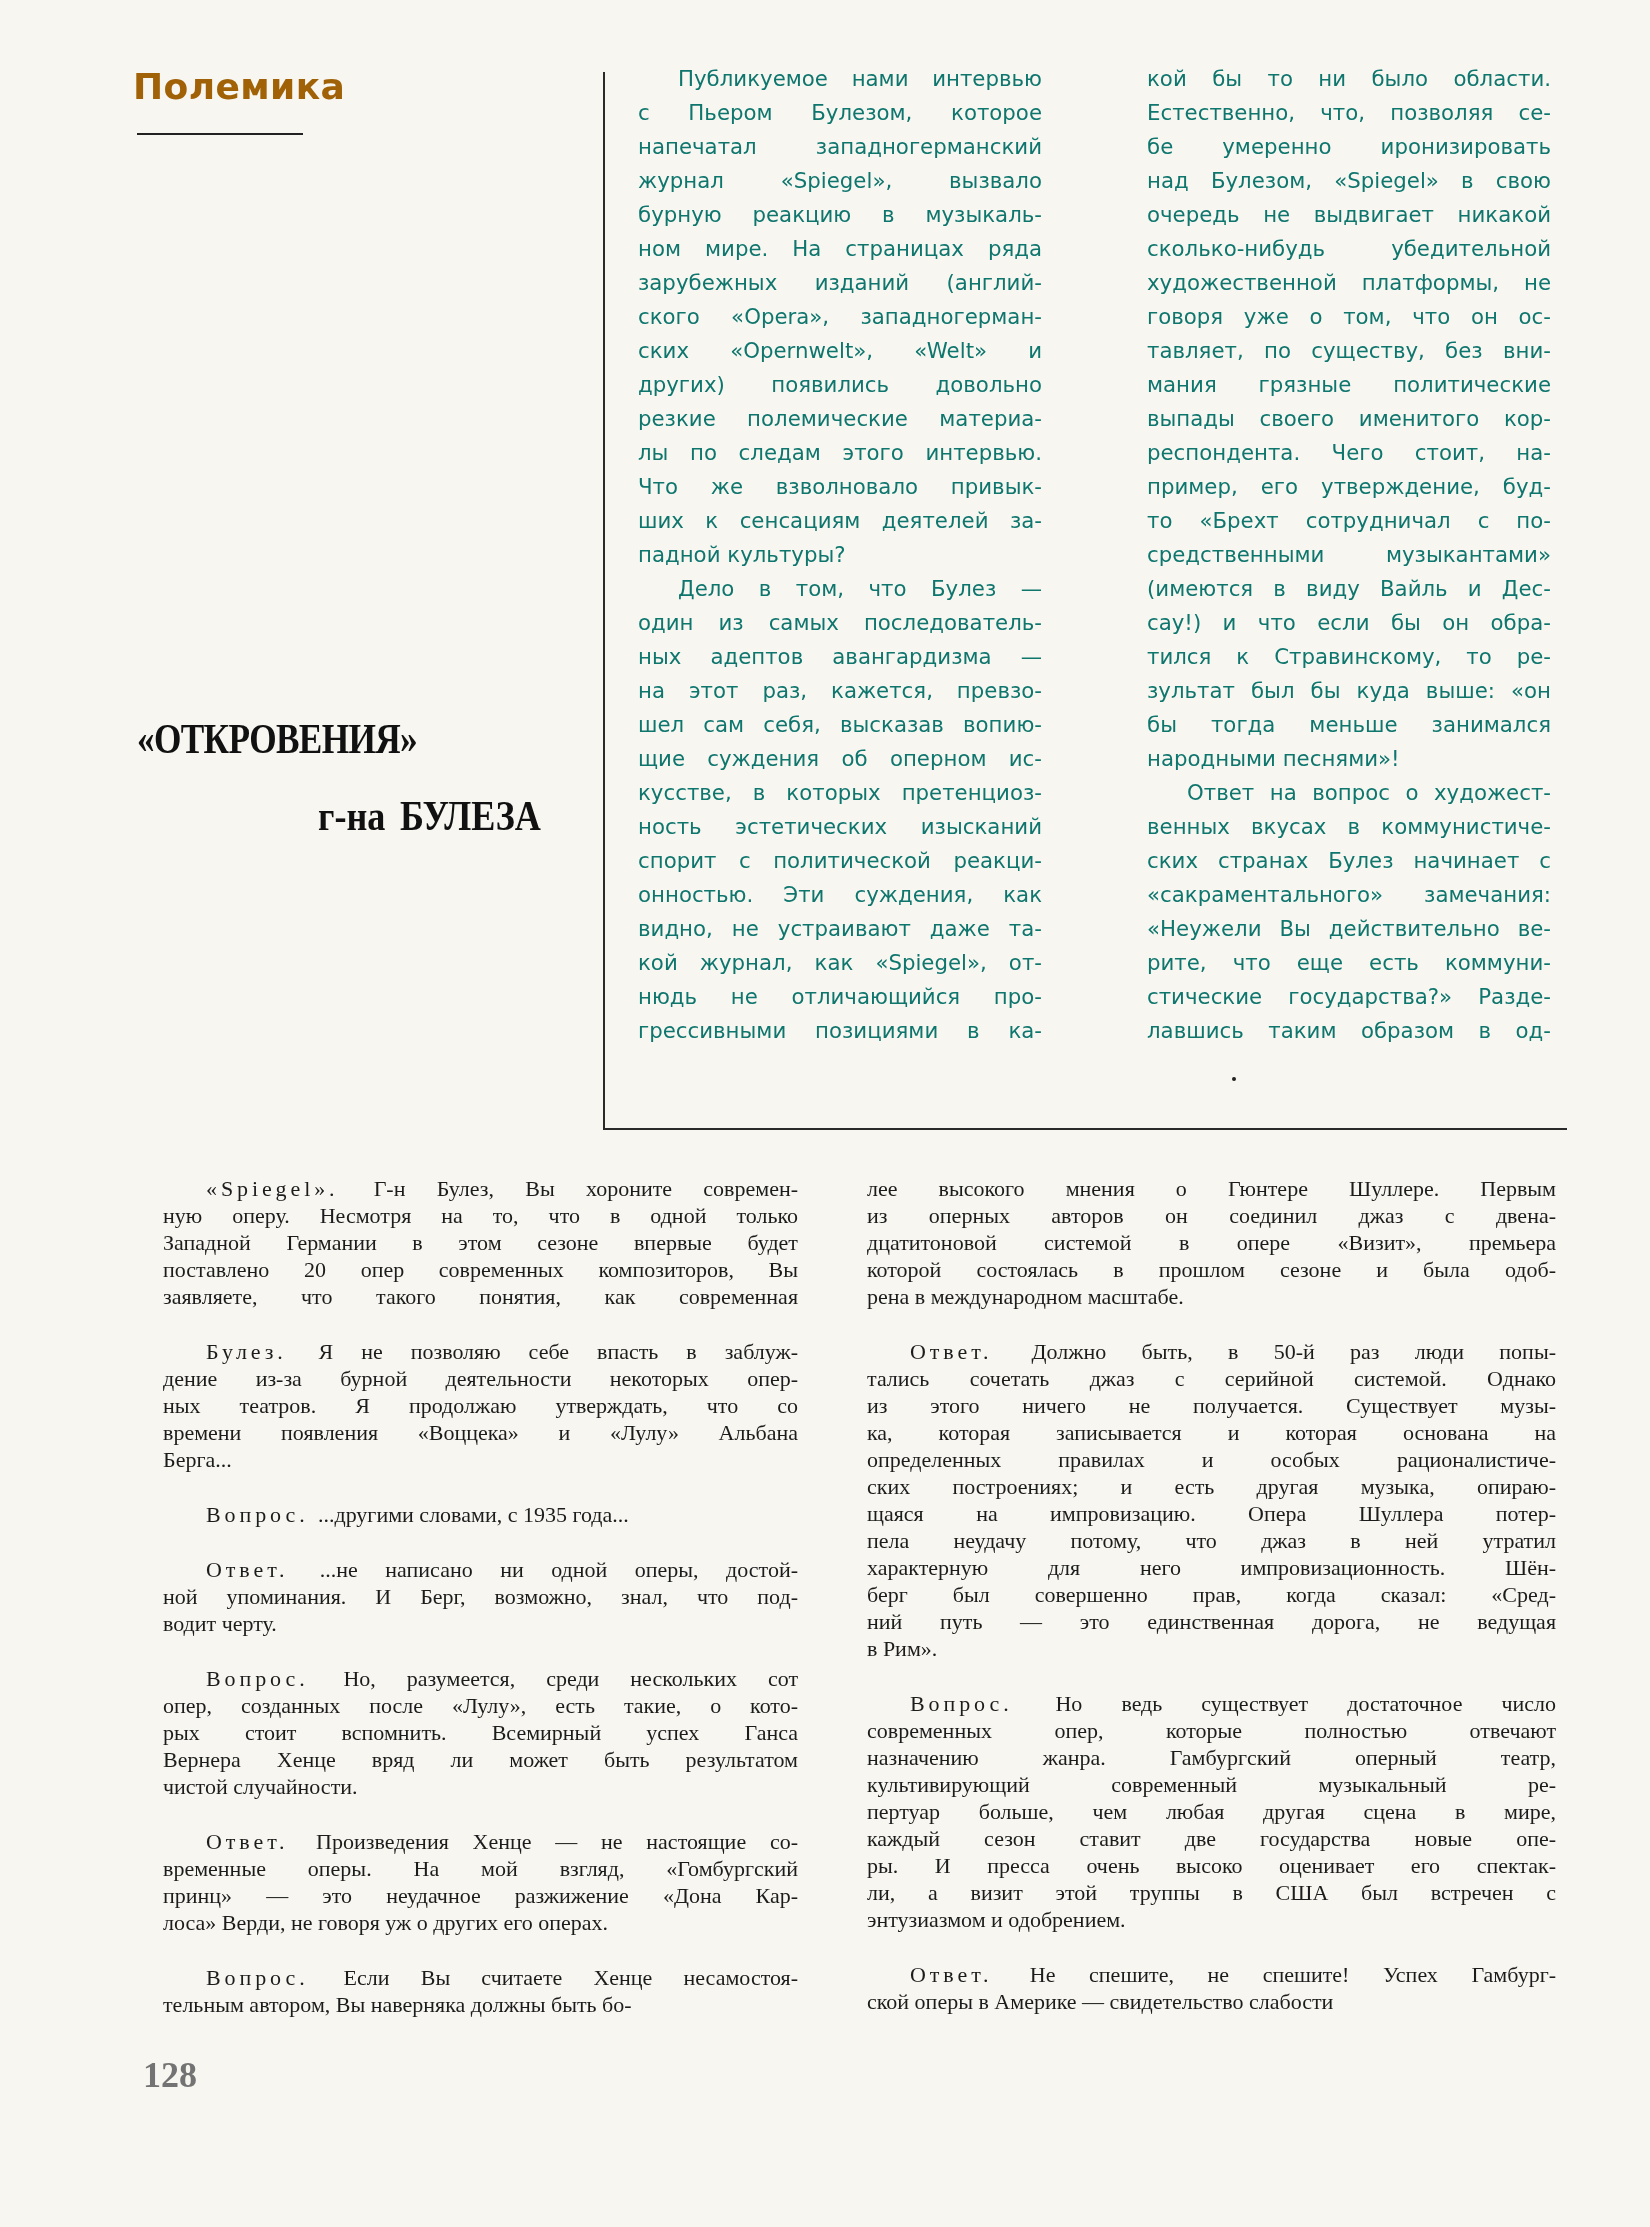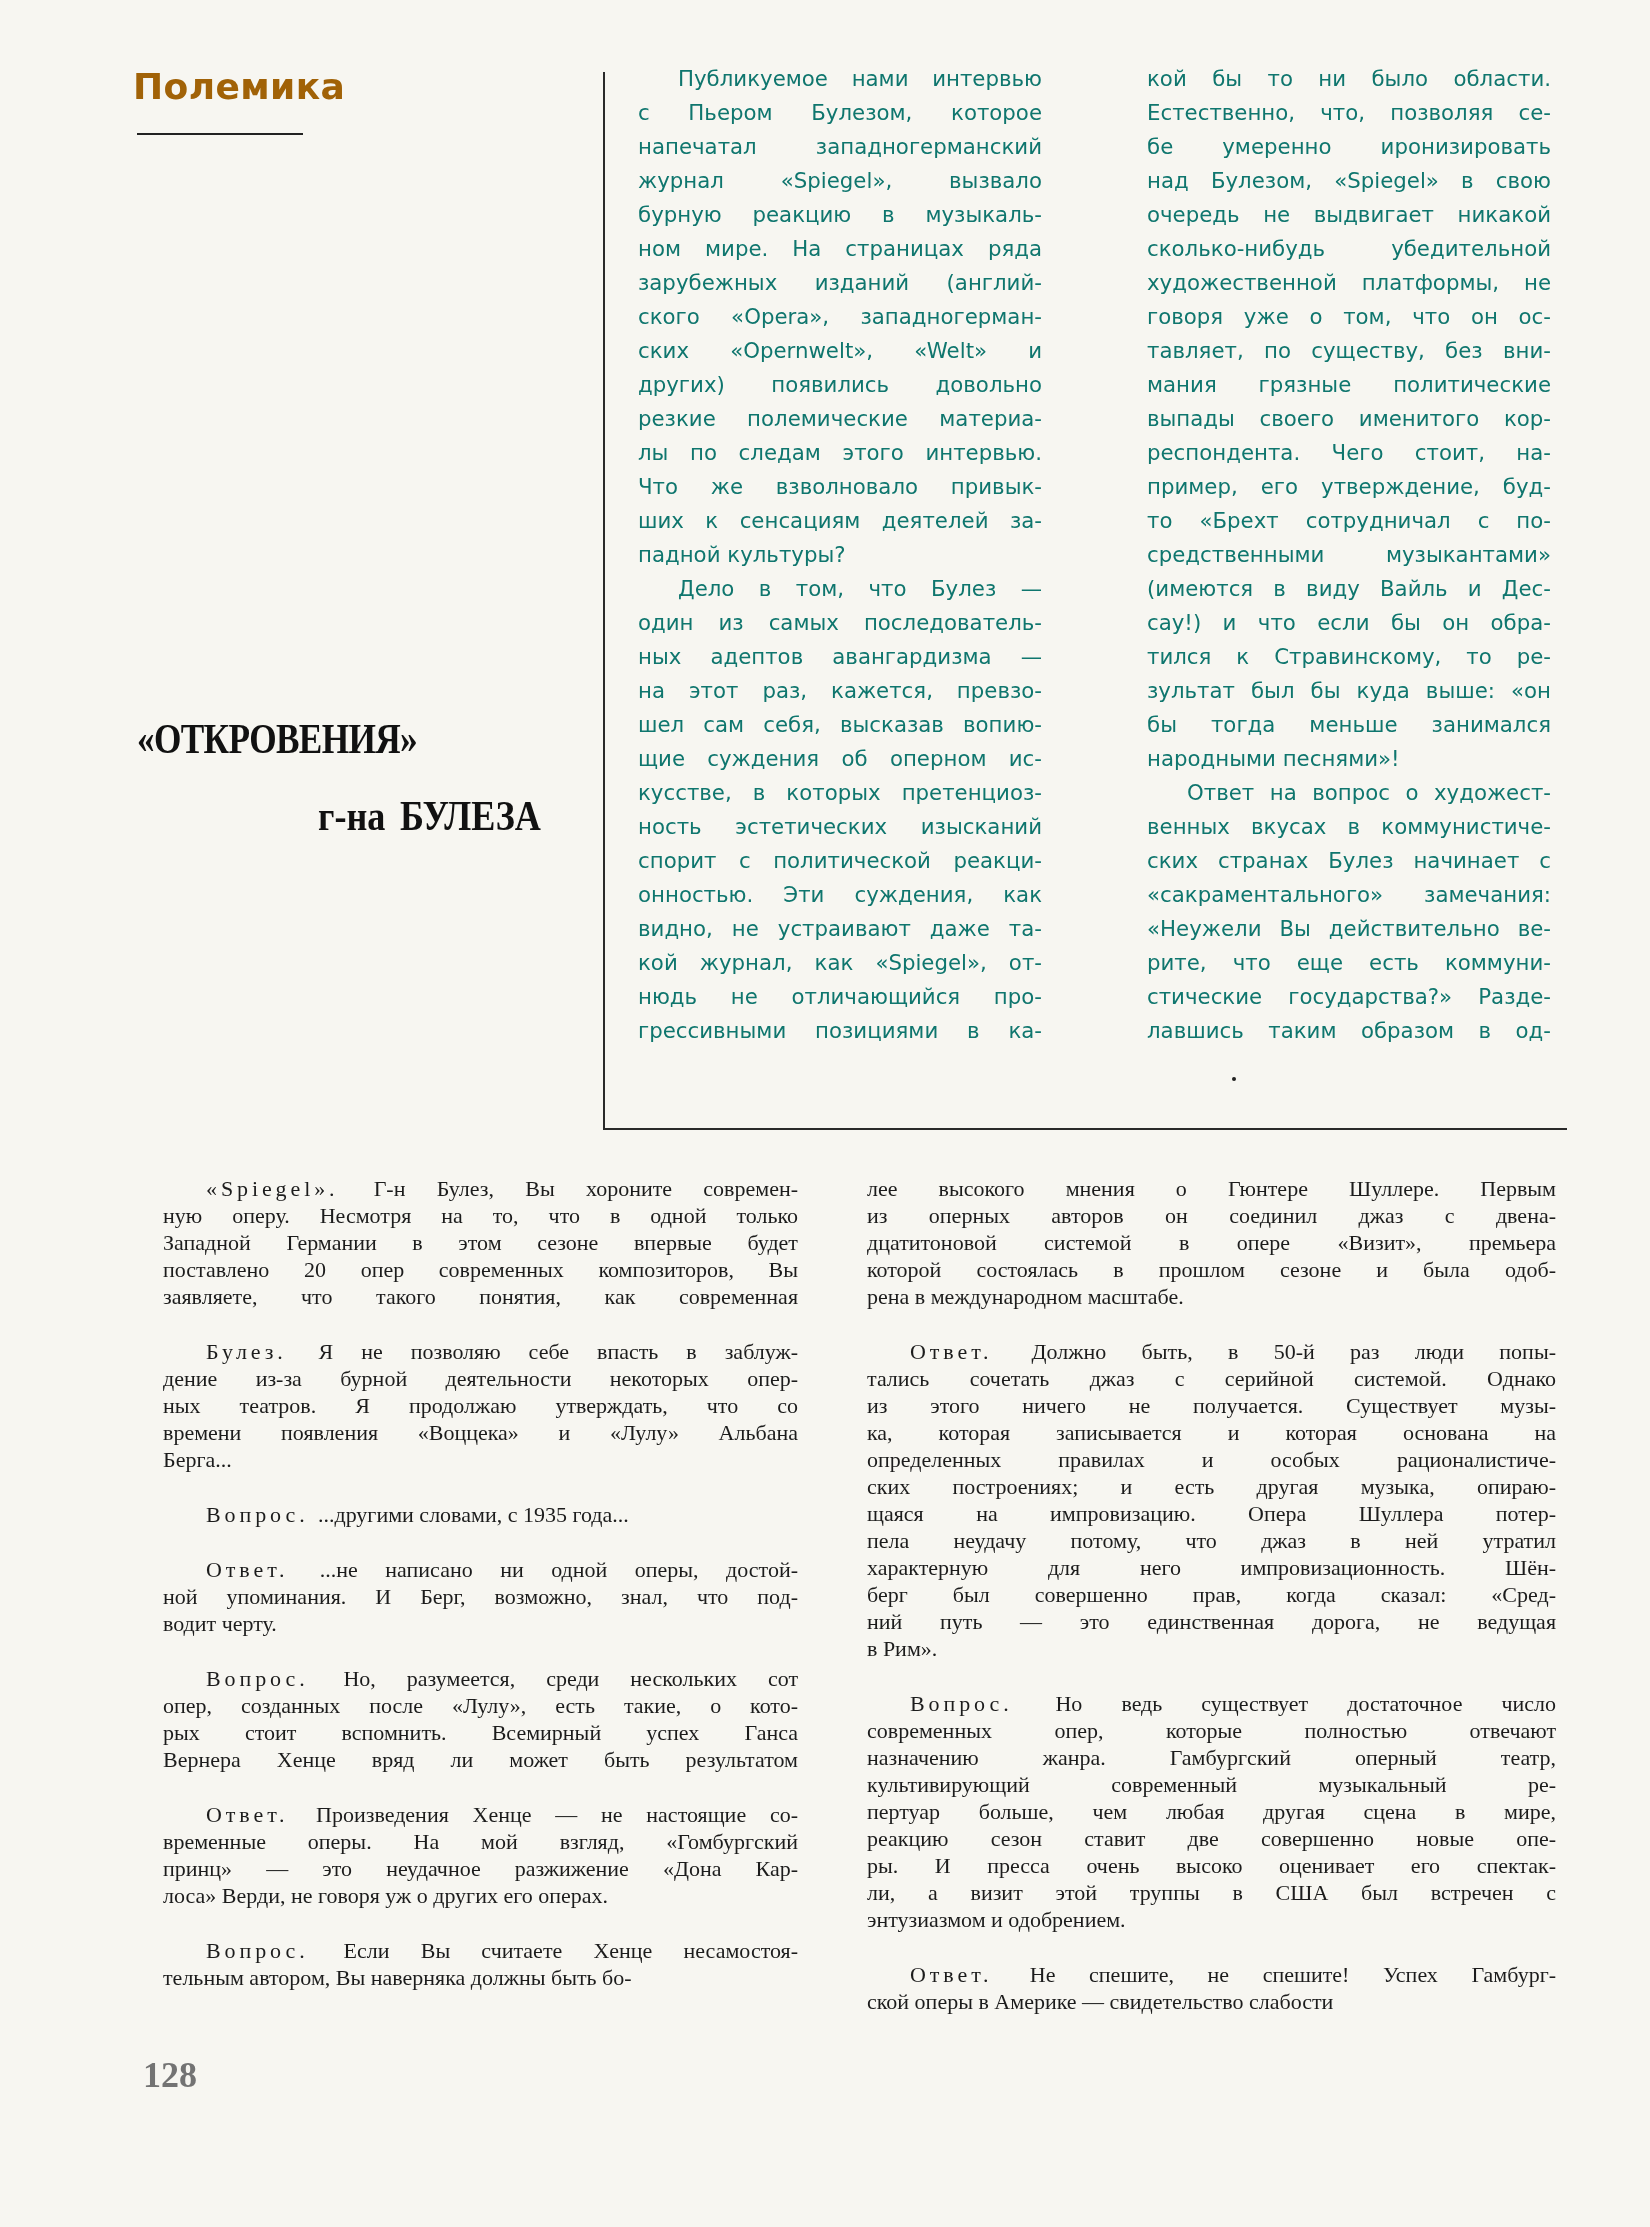--- a/index.html
+++ b/index.html
@@ -168,20 +168,21 @@
     <div class="qa">
       <span class="line" style="padding-left: 43px;"><span class="speaker">Ответ. </span><span>...не написано ни одной оперы, достой-</span></span>
       <span class="line">ной упоминания. И Берг, возможно, знал, что под-</span>
       <span class="line last">водит черту.</span>
     </div>
     <div class="qa">
       <span class="line" style="padding-left: 43px;"><span class="speaker">Вопрос. </span><span>Но, разумеется, среди нескольких сот</span></span>
       <span class="line">опер, созданных после «Лулу», есть такие, о кото-</span>
       <span class="line">рых стоит вспомнить. Всемирный успех Ганса</span>
       <span class="line">Вернера Хенце вряд ли может быть результатом</span>
+      <span class="line last">чистой случайности.</span>
     </div>
     <div class="qa">
       <span class="line" style="padding-left: 43px;"><span class="speaker">Ответ. </span><span>Произведения Хенце — не настоящие со-</span></span>
       <span class="line">временные оперы. На мой взгляд, «Гомбургский</span>
       <span class="line">принц» — это неудачное разжижение «Дона Кар-</span>
       <span class="line last">лоса» Верди, не говоря уж о других его операх.</span>
     </div>
     <div class="qa">
       <span class="line" style="padding-left: 43px; font-family: Liberation Serif, serif;"><span class="speaker">Вопрос. </span><span>Если Вы считаете Хенце несамостоя-</span></span>
       <span class="line last">тельным автором, Вы наверняка должны быть бо-</span>
@@ -208,21 +209,21 @@
       <span class="line">берг был совершенно прав, когда сказал: «Сред-</span>
       <span class="line">ний путь — это единственная дорога, не ведущая</span>
       <span class="line last">в Рим».</span>
     </div>
     <div class="qa">
       <span class="line" style="padding-left: 43px;"><span class="speaker">Вопрос. </span><span>Но ведь существует достаточное число</span></span>
       <span class="line">современных опер, которые полностью отвечают</span>
       <span class="line">назначению жанра. Гамбургский оперный театр,</span>
       <span class="line">культивирующий современный музыкальный ре-</span>
       <span class="line">пертуар больше, чем любая другая сцена в мире,</span>
-      <span class="line">реакцию сезон ставит две совершенно новые опе-</span>
+      <span class="line">каждый сезон ставит две государства новые опе-</span>
       <span class="line">ры. И пресса очень высоко оценивает его спектак-</span>
       <span class="line">ли, а визит этой труппы в США был встречен с</span>
       <span class="line last">энтузиазмом и одобрением.</span>
     </div>
     <div class="qa">
       <span class="line" style="padding-left: 43px;"><span class="speaker">Ответ. </span><span>Не спешите, не спешите! Успех Гамбург-</span></span>
       <span class="line last">ской оперы в Америке — свидетельство слабости</span>
     </div>
   </div>
 

